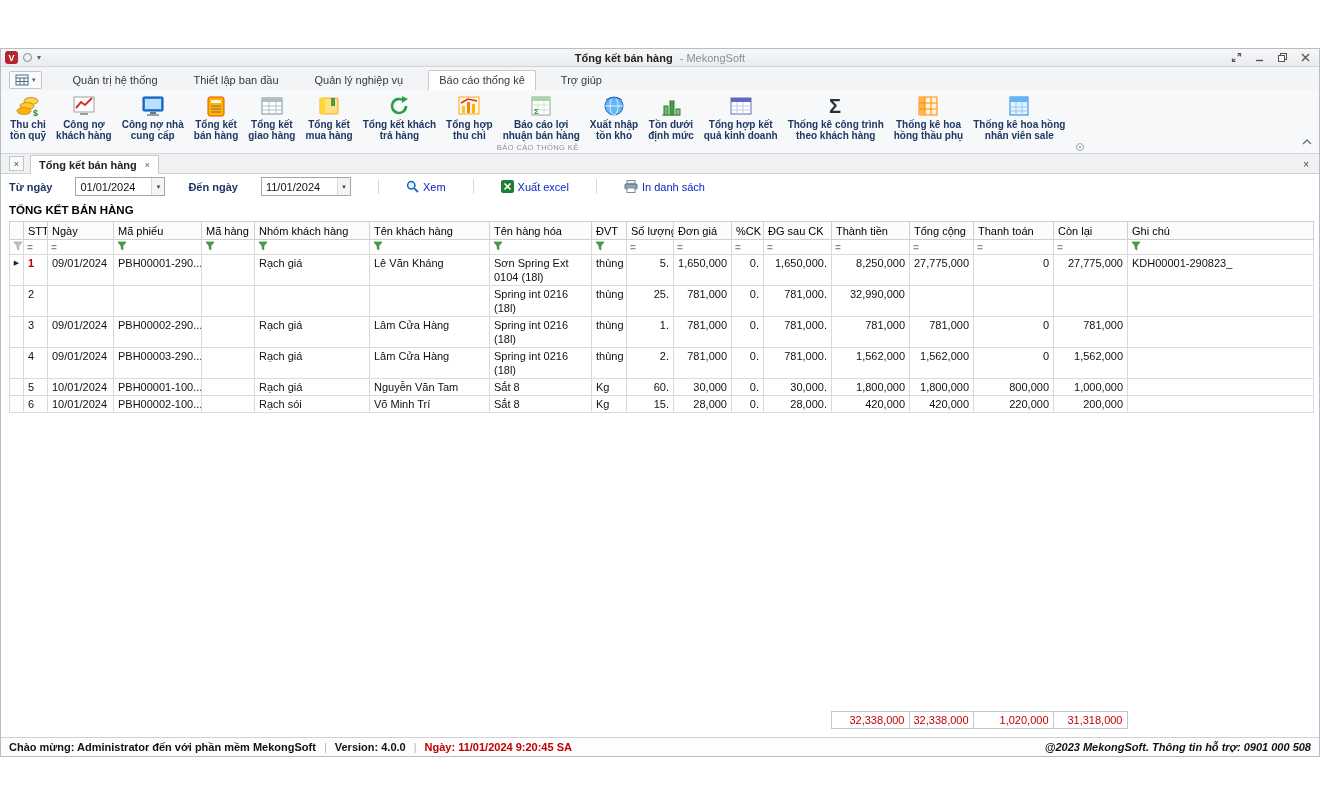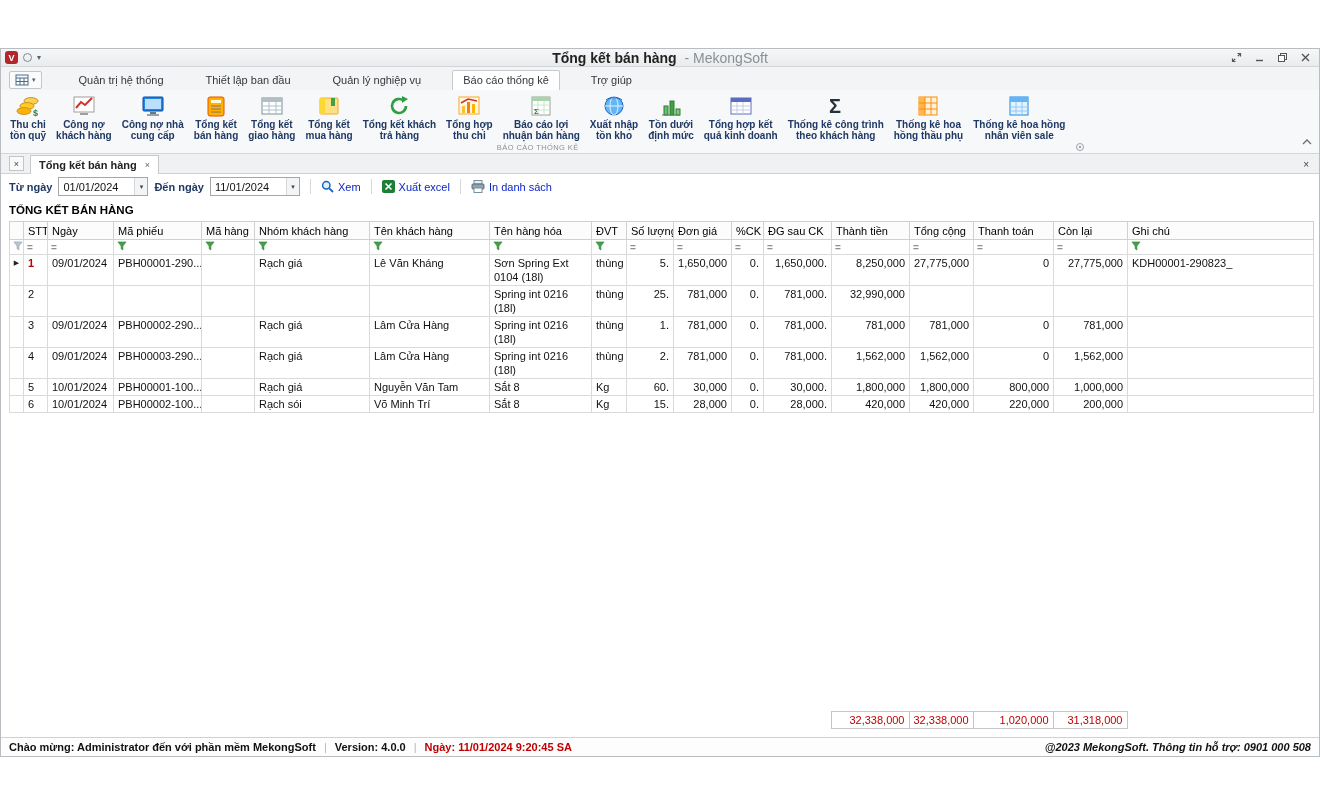--- a/index.html
+++ b/index.html
@@ -10,29 +10,29 @@
 
   
   .titlebar { position:relative; height:18px; flex:0 0 18px;
               background:linear-gradient(#f6f7f8,#e9ebed); border-bottom:1px solid #d2d5d9;
               display:flex; align-items:center; padding:0 4px; }
   .tb-left { display:flex; align-items:center; gap:5px; }
   .logo { width:13px; height:13px; background:#b3262c; color:#fff; border-radius:3px;
           font-size:9px; font-weight:bold; display:flex; align-items:center; justify-content:center; }
   .qat-circle { width:9px; height:9px; border:1.4px solid #7d8894; border-radius:50%; display:inline-block; }
   .qat-caret { font-size:8px; color:#5a6470; }
-  .tb-title { position:absolute; left:0; right:0; text-align:center; font-size:14px; pointer-events:none; }
+  .tb-title { position:absolute; left:0; right:0; text-align:center; font-size:11px; pointer-events:none; }
   .tb-title .main { font-weight:bold; color:#222; }
   .tb-title .suffix { color:#8a8f96; margin-left:4px; }
   .tb-controls { margin-left:auto; display:flex; gap:4px; z-index:2; }
   .tb-btn { width:19px; height:15px; display:flex; align-items:center; justify-content:center; cursor:default; }
 
   
   .ribbon-tabs { flex:0 0 23px; background:#f3f4f6; display:flex; align-items:flex-end;
-                 padding:2px 6px 0 8px; gap:20px; }
+                 padding:2px 6px 0 8px; gap:14px; }
   .app-btn { height:18px; border:1px solid #c2c6cb; background:#fbfbfc; border-radius:2px;
              display:flex; align-items:center; gap:3px; padding:0 5px; margin-right:6px; margin-bottom:1px; }
   .app-btn .caret { font-size:7px; color:#53606e; }
   .tab { padding:3px 10px 4px; font-size:11px; color:#33383d; border:1px solid transparent; border-bottom:none; white-space:nowrap; }
   .tab.active { background:#fff; border-color:#c6c9cd; border-top-left-radius:2px; border-top-right-radius:2px; }
 
   
   .ribbon-body { flex:0 0 62px; background:#f7f8f9; border-bottom:1px solid #d4d6d9; position:relative; }
   .ribbon-group { display:inline-flex; flex-direction:column; margin-left:4px; height:100%; }
   .ritems { display:flex; align-items:flex-start; padding-top:2px; }
@@ -51,21 +51,21 @@
   .doc-tabs { flex:0 0 20px; background:#f0f1f2; border-bottom:1px solid #cfd1d4;
               display:flex; align-items:flex-end; padding:0 8px; }
   .closeall { width:15px; height:15px; border:1px solid #c2c6cb; background:#f9fafa; font-size:9px;
               color:#444; display:flex; align-items:center; justify-content:center; margin:0 6px 2px 0; }
   .doctab { background:#fff; border:1px solid #c6c9cd; border-bottom:none; height:19px; margin-bottom:-1px;
             display:flex; align-items:center; gap:8px; padding:0 8px; font-size:11px; font-weight:bold; color:#222; z-index:1; }
   .doctab .x { font-weight:normal; font-size:9px; color:#666; }
   .doc-right-x { margin-left:auto; font-size:10px; color:#444; padding:0 2px 3px; }
 
   
-  .filter-bar { flex:0 0 25px; background:#fff; display:flex; align-items:center; padding:0 8px; gap:6px; }
+  .filter-bar { flex:0 0 25px; background:#fff; display:flex; align-items:center; padding:0 8px; gap:23px; }
   .flabel { font-size:11px; font-weight:bold; color:#1f3864; }
   .combo { width:90px; height:19px; border:1px solid #a3a7ac; background:#fff; display:flex; align-items:center; }
   .combo .val { flex:1; font-size:11px; padding:0 4px; color:#111; }
   .combo .arrow { width:13px; height:100%; display:flex; align-items:center; justify-content:center;
                   font-size:7px; color:#444; border-left:1px solid #d7d9db; background:#f3f4f5; }
   .vdiv { width:1px; height:15px; background:#d6d8da; margin:0 4px; }
   .linkbtn { display:flex; align-items:center; gap:4px; font-size:11px; font-weight:normal; color:#0b24c8;justify-content:space-between; }
 
   
   .report { flex:1 1 auto; position:relative; padding:3px 8px 0; background:#fff; overflow:hidden; }

